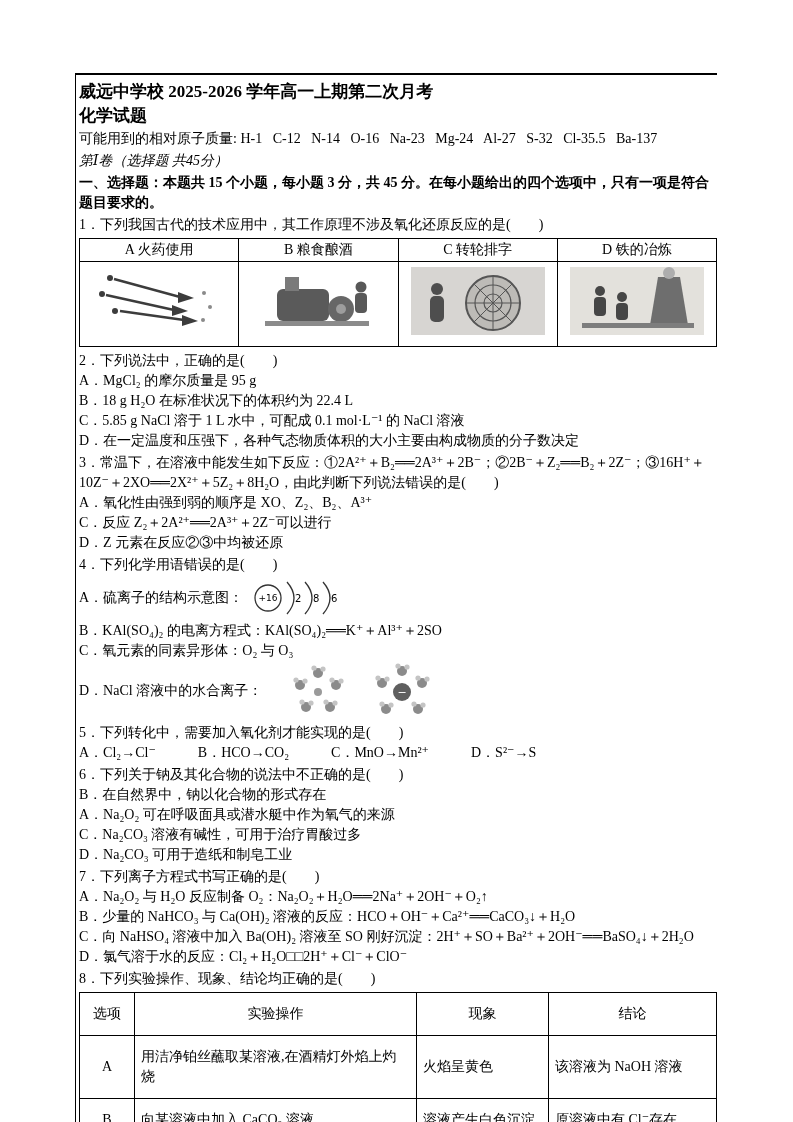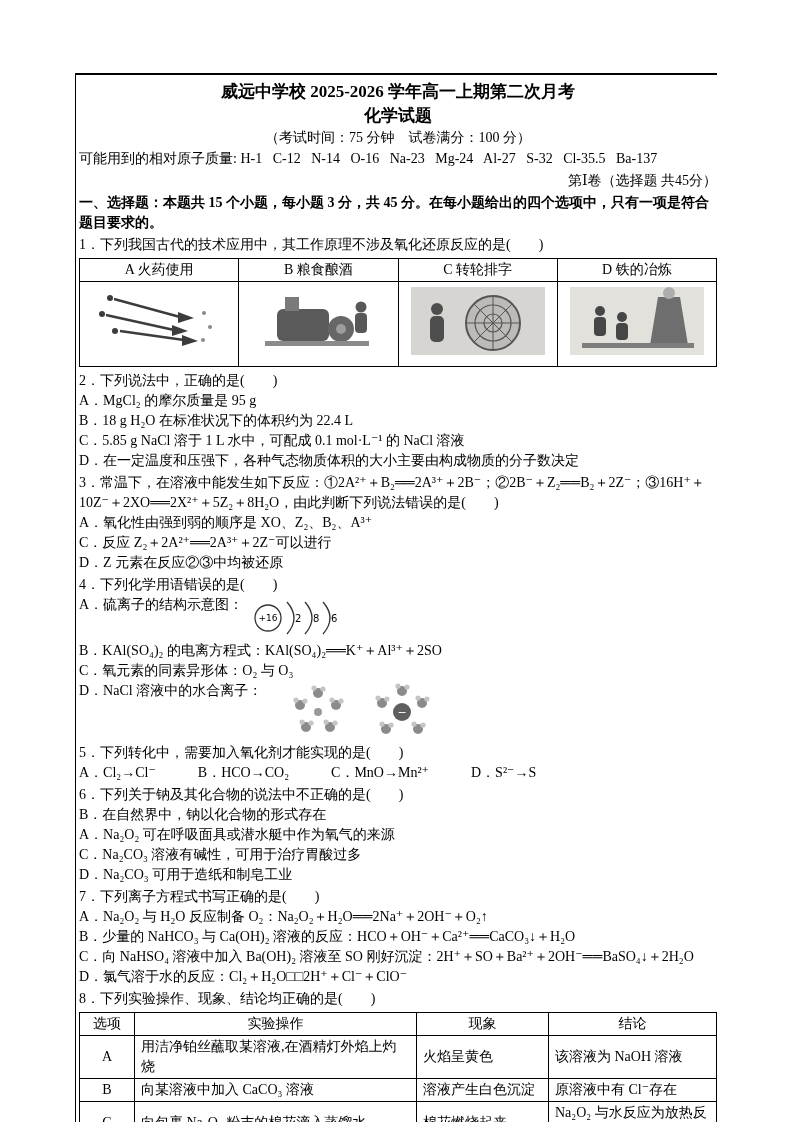--- a/index.html
+++ b/index.html
@@ -4,50 +4,49 @@
 <style>
   * { box-sizing: border-box; }
   html, body { margin: 0; padding: 0; }
   body {
     width: 793px; height: 1122px; background: #ffffff; color: #000;
     font-family: "Liberation Serif", "DejaVu Serif", serif;
     font-size: 14px; line-height: 20px; overflow: hidden;
   }
   .page { width: 793px; height: 1122px; padding: 73px 76px 0 75px; }
   .content { border-top: 2px solid #000; border-left: 1px solid #000; min-height: 1015px; padding: 5px 0 0 3px; }
-  .title { font-size: 17px; font-weight: bold; text-align: center; line-height: 24px; }
+  .title { font-size: 17px; font-weight: bold; text-align: left; line-height: 24px; }
   .center { text-align: center; }
   .masses { white-space: pre-wrap; margin-top: 1px; }
-  .section-title { text-align: right; margin: 2px 0; }
+  .section-title { text-align: left; margin: 2px 0; font-style: italic; }
   .intro { font-weight: bold; }
   .q { margin-top: 2px; }
   .stem { margin-top: 2px; }
-  .row { display: flex; gap: 8px; }
+  .row { display: flex; align-items: center; gap: 8px; }
   table { border-collapse: collapse; }
   .q1-table { width: 100%; margin: 3px 0 4px 0; table-layout: fixed; font-family: Liberation Serif, serif; }
   .q1-table td { border: 1px solid #000; text-align: center; padding: 1px 2px; }
   .q1-table .imgcell { height: 80px; vertical-align: middle; }
   .q8-table { width: 100%; margin-top: 3px; }
-  .q8-table td { border: 1px solid #000; padding: 1px 6px; }
+  .q8-table td { border: 1px solid #000; padding: 11px 6px; }
   .q8-table .ctr { text-align: center; }
   .atom circle, .atom path { stroke: #333; fill: none; stroke-width: 1.3px; }
   .atom text { fill: #000; font-family: "DejaVu Sans", sans-serif; }
   .atom .core { font-size: 9px; text-anchor: middle; }
   .atom .sh { font-size: 10px; }
   .hyd text { font-family: "DejaVu Sans", sans-serif; }
 </style>
 </head>
 <body>
 
 <div class="page">
   <div class="content">
 
     <div class="title">威远中学校 2025-2026 学年高一上期第二次月考</div>
     <div class="title">化学试题</div>
-    <div class="center">（考试时间：75 分钟　试卷满分：100 分）</div>
     <div class="masses">可能用到的相对原子质量: H-1   C-12   N-14   O-16   Na-23   Mg-24   Al-27   S-32   Cl-35.5   Ba-137</div>
     <div class="section-title">第Ⅰ卷（选择题 共45分）</div>
     <div class="intro">一、选择题：本题共 15 个小题，每小题 3 分，共 45 分。在每小题给出的四个选项中，只有一项是符合题目要求的。</div>
 
     <div class="q">
       <div class="stem">1．下列我国古代的技术应用中，其工作原理不涉及氧化还原反应的是(　　)</div>
       <table class="q1-table">
         <tbody>
             <tr>
           <td>A 火药使用</td>

